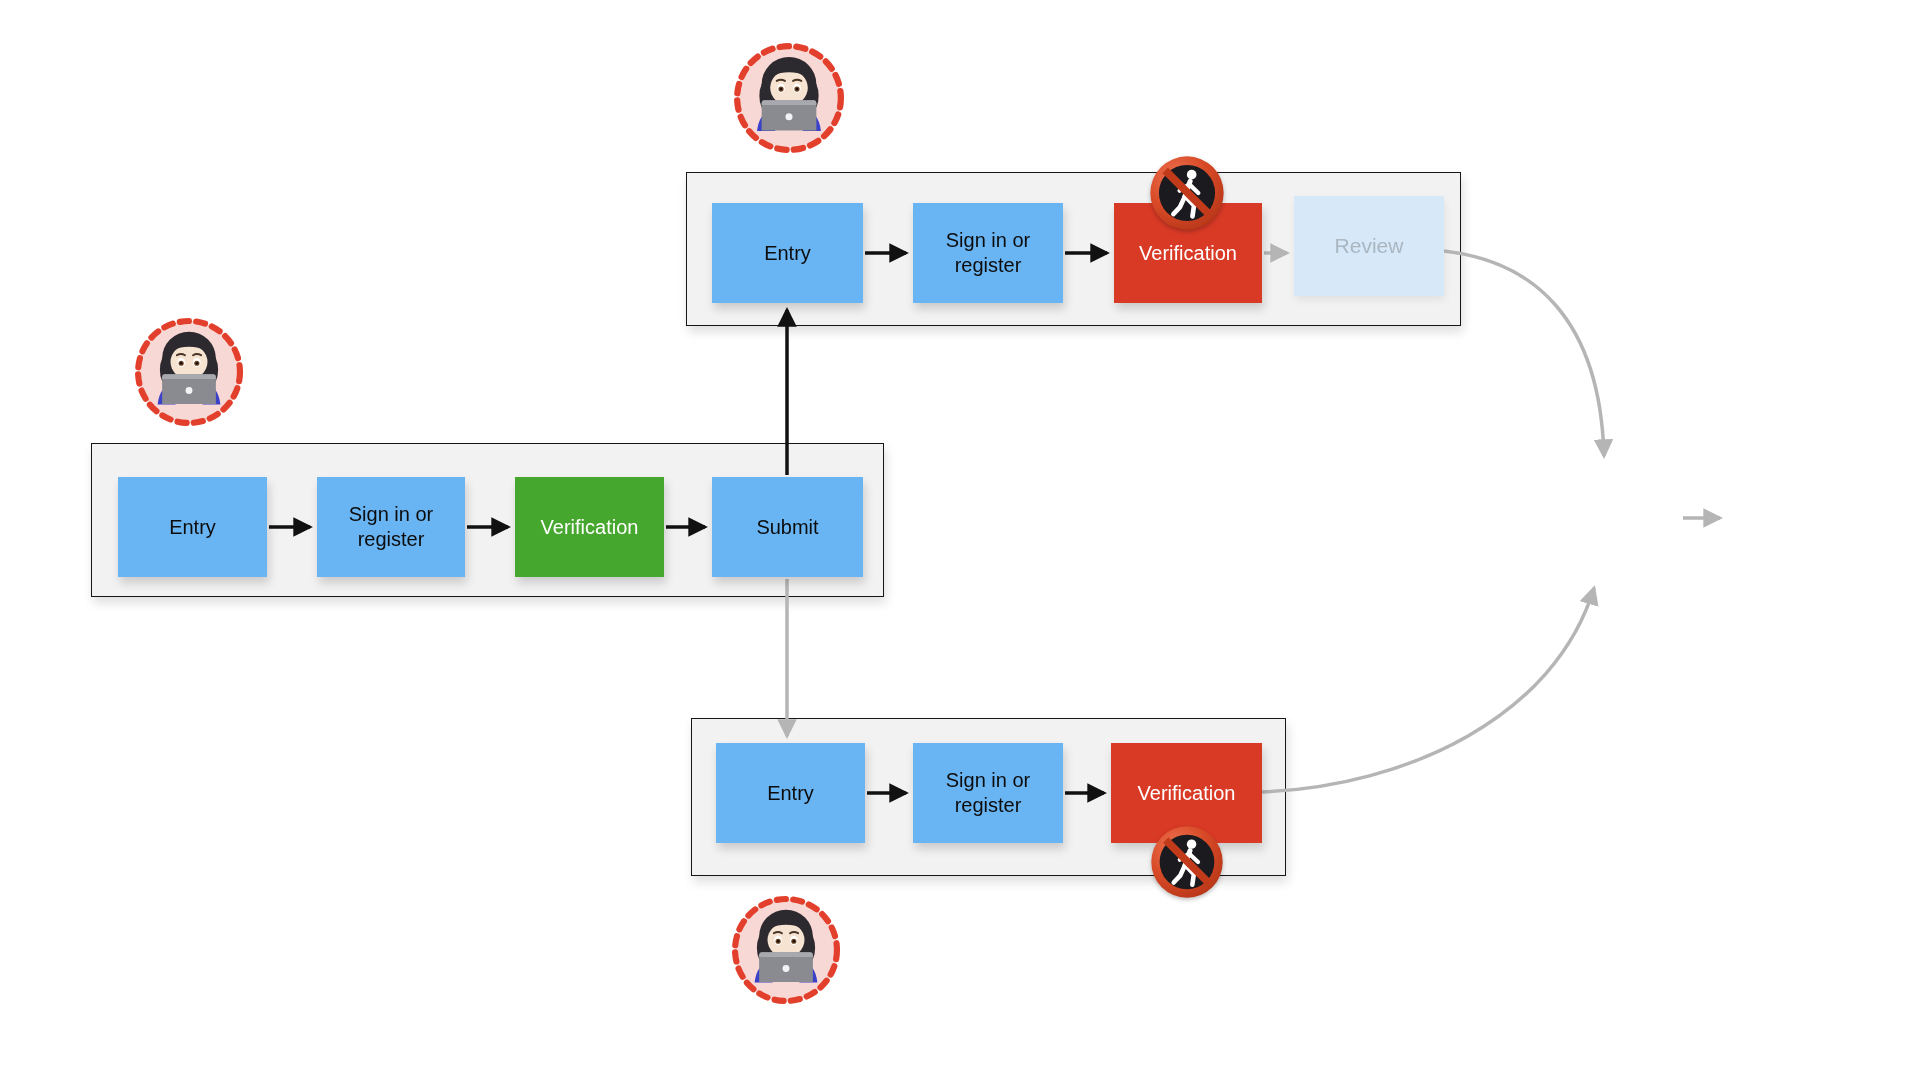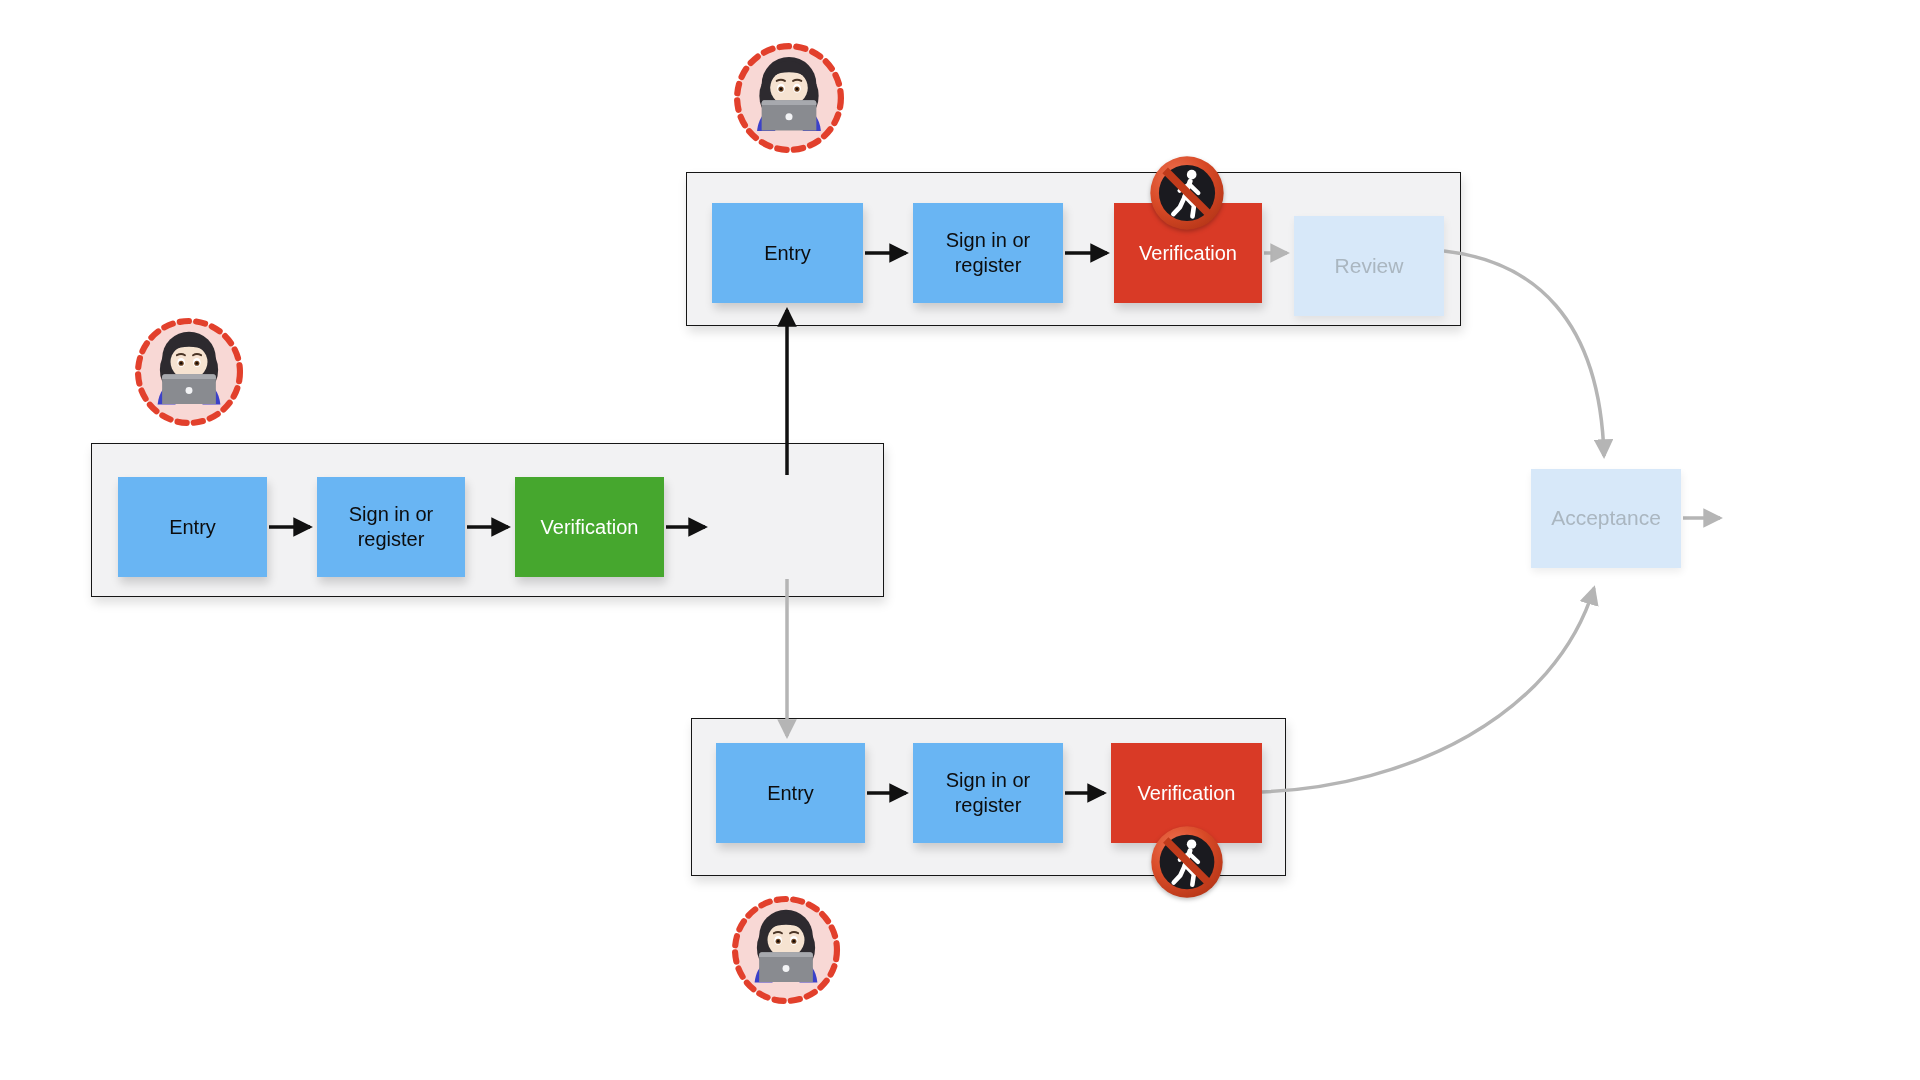--- a/index.html
+++ b/index.html
@@ -102,31 +102,31 @@
       <path d="M1024 793 H1063" stroke="#111111" marker-end="url(#mB)"></path>
       <path d="M1403 251 C1492 261 1559 318 1563 456" stroke="#b5b5b5" marker-end="url(#mG)"></path>
       <path d="M1221 792 C1368 786 1514 716 1553 588" stroke="#b5b5b5" marker-end="url(#mG)"></path>
       <path d="M1642 518 H1679" stroke="#b5b5b5" marker-end="url(#mG)"></path>
     </g>
   </svg>
 
   <div class="node blue" style="left:671px;top:203px;width:151px;height:100px">Entry</div>
   <div class="node blue" style="left:872px;top:203px;width:150px;height:100px">Sign in or register</div>
   <div class="node red" style="left:1073px;top:203px;width:148px;height:100px">Verification</div>
-  <div class="node faded" style="left:1253px;top:216px;width:150px;height:100px">Review</div>
+  <div class="node faded" style="left:1253px;top:196px;width:150px;height:100px">Review</div>
 
   <div class="node blue" style="left:77px;top:477px;width:149px;height:100px">Entry</div>
   <div class="node blue" style="left:276px;top:477px;width:148px;height:100px">Sign in or register</div>
   <div class="node green" style="left:474px;top:477px;width:149px;height:100px">Verification</div>
+  <div class="node blue" style="left:671px;top:477px;width:151px;height:100px">Submit</div>
 
   <div class="node blue" style="left:675px;top:743px;width:149px;height:100px">Entry</div>
   <div class="node blue" style="left:872px;top:743px;width:150px;height:100px">Sign in or register</div>
   <div class="node red" style="left:1070px;top:743px;width:151px;height:100px">Verification</div>
 
-  <div class="node faded" style="left:1490px;top:469px;width:150px;height:99px">Acceptance</div>
 
   <div class="icon-badge" style="left:1107px;top:154px;width:78px;height:78px">
     <svg viewBox="0 0 100 100">
         <use href="#noped"></use>
       </svg>
   </div>
   <div class="icon-badge" style="left:1108px;top:824px;width:76px;height:76px">
     <svg viewBox="0 0 100 100">
         <use href="#noped"></use>
       </svg>

